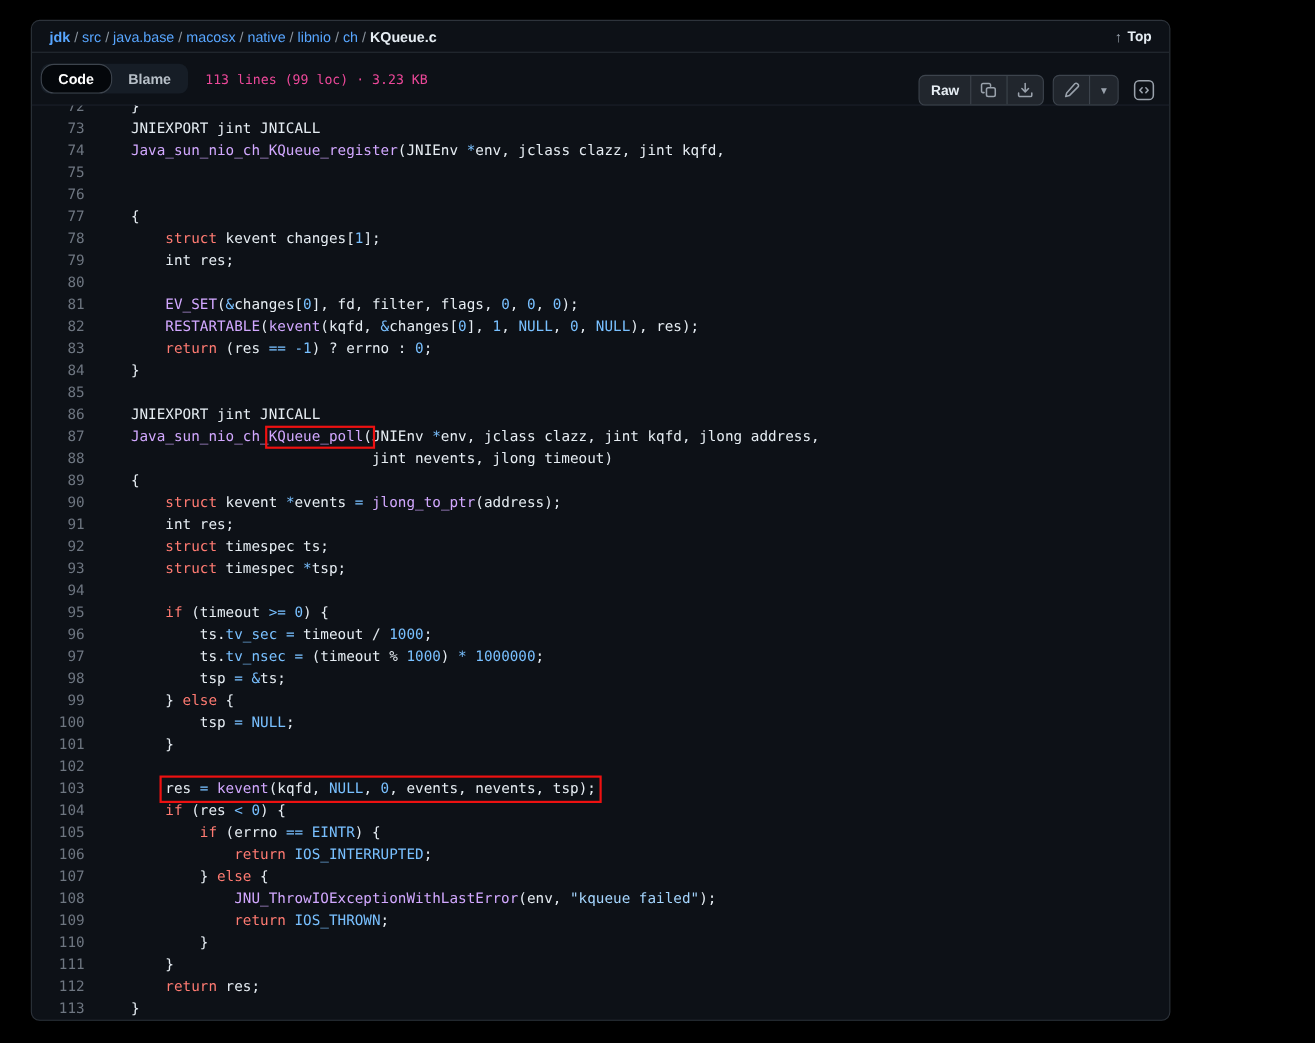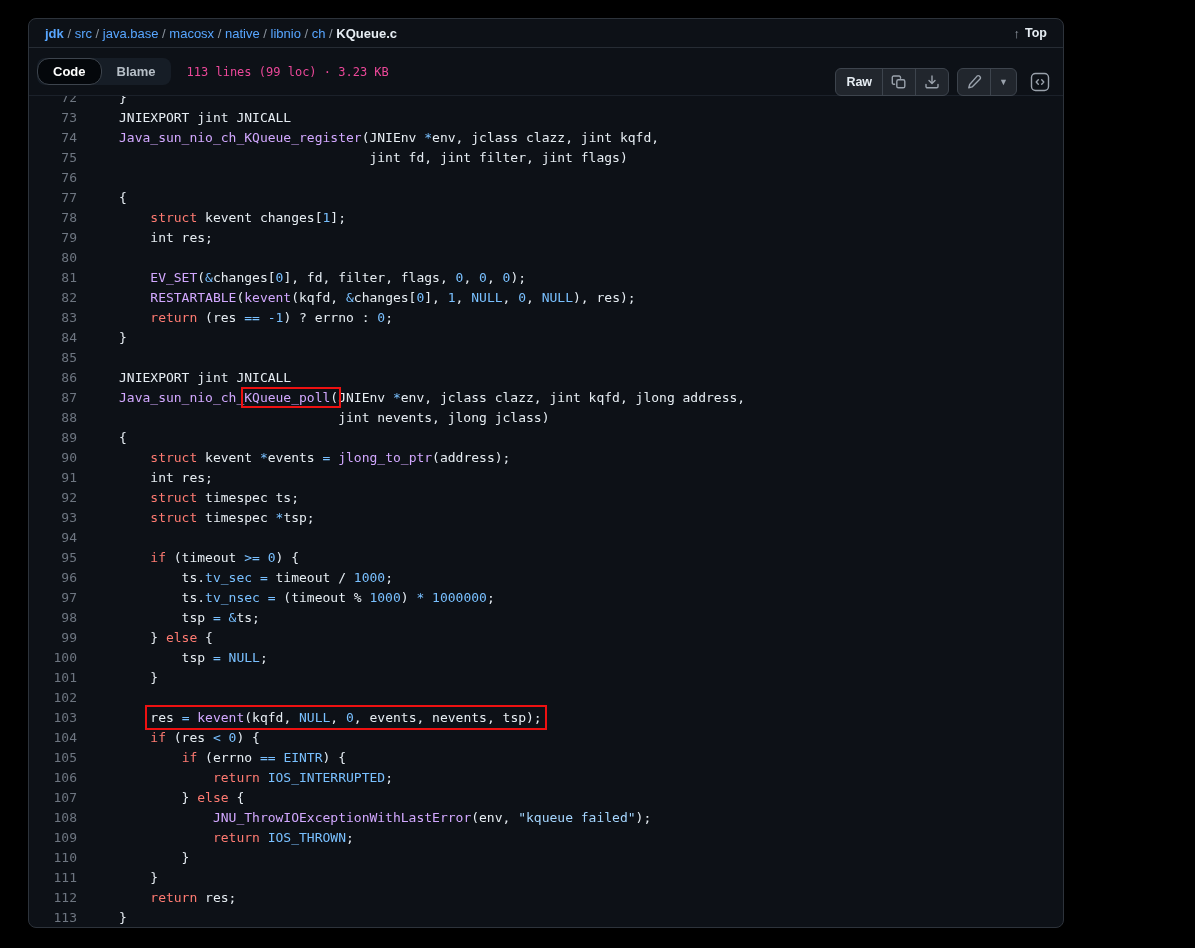--- a/index.html
+++ b/index.html
@@ -110,34 +110,34 @@
           </svg>
         </span>
       </div>
     </div>
   </div>
 
   <div class="code-area">
       <div class="line"><span class="ln">72</span><span class="code"><span class="t-p">}</span></span></div>
       <div class="line"><span class="ln">73</span><span class="code"><span class="t-p">JNIEXPORT jint JNICALL</span></span></div>
       <div class="line"><span class="ln">74</span><span class="code"><span class="t-f">Java_sun_nio_ch_KQueue_register</span><span class="t-p">(JNIEnv </span><span class="t-n">*</span><span class="t-p">env, jclass clazz, jint kqfd,</span></span></div>
-      <div class="line"><span class="ln">75</span><span class="code"><span class="t-p">                                jint fd, jint filter, jint flags)</span></span></div>
+      <div class="line"><span class="ln">75</span></div>
       <div class="line"><span class="ln">76</span><span class="code"></span></div>
       <div class="line"><span class="ln">77</span><span class="code"><span class="t-p">{</span></span></div>
       <div class="line"><span class="ln">78</span><span class="code"><span class="t-p">    </span><span class="t-k">struct</span><span class="t-p"> kevent changes[</span><span class="t-n">1</span><span class="t-p">];</span></span></div>
       <div class="line"><span class="ln">79</span><span class="code"><span class="t-p">    int res;</span></span></div>
       <div class="line"><span class="ln">80</span><span class="code"></span></div>
       <div class="line"><span class="ln">81</span><span class="code"><span class="t-p">    </span><span class="t-f">EV_SET</span><span class="t-p">(</span><span class="t-n">&amp;</span><span class="t-p">changes[</span><span class="t-n">0</span><span class="t-p">], fd, filter, flags, </span><span class="t-n">0</span><span class="t-p">, </span><span class="t-n">0</span><span class="t-p">, </span><span class="t-n">0</span><span class="t-p">);</span></span></div>
       <div class="line"><span class="ln">82</span><span class="code"><span class="t-p">    </span><span class="t-f">RESTARTABLE</span><span class="t-p">(</span><span class="t-f">kevent</span><span class="t-p">(kqfd, </span><span class="t-n">&amp;</span><span class="t-p">changes[</span><span class="t-n">0</span><span class="t-p">], </span><span class="t-n">1</span><span class="t-p">, </span><span class="t-n">NULL</span><span class="t-p">, </span><span class="t-n">0</span><span class="t-p">, </span><span class="t-n">NULL</span><span class="t-p">), res);</span></span></div>
       <div class="line"><span class="ln">83</span><span class="code"><span class="t-p">    </span><span class="t-k">return</span><span class="t-p"> (res </span><span class="t-n">==</span><span class="t-p"> </span><span class="t-n">-1</span><span class="t-p">) ? errno : </span><span class="t-n">0</span><span class="t-p">;</span></span></div>
       <div class="line"><span class="ln">84</span><span class="code"><span class="t-p">}</span></span></div>
       <div class="line"><span class="ln">85</span><span class="code"></span></div>
       <div class="line"><span class="ln">86</span><span class="code"><span class="t-p">JNIEXPORT jint JNICALL</span></span></div>
       <div class="line"><span class="ln">87</span><span class="code"><span class="t-f">Java_sun_nio_ch_</span><span class="annot" style="outline-offset: 1px;"><span class="t-f">KQueue_poll</span><span class="t-p">(</span></span><span class="t-p">JNIEnv </span><span class="t-n">*</span><span class="t-p">env, jclass clazz, jint kqfd, jlong address,</span></span></div>
-      <div class="line"><span class="ln">88</span><span class="code"><span class="t-p">                            jint nevents, jlong jclass)</span></span></div>
+      <div class="line"><span class="ln">88</span><span class="code"><span class="t-p">                            jint nevents, jlong timeout)</span></span></div>
       <div class="line"><span class="ln">89</span><span class="code"><span class="t-p">{</span></span></div>
       <div class="line"><span class="ln">90</span><span class="code"><span class="t-p">    </span><span class="t-k">struct</span><span class="t-p"> kevent </span><span class="t-n">*</span><span class="t-p">events </span><span class="t-n">=</span><span class="t-p"> </span><span class="t-f">jlong_to_ptr</span><span class="t-p">(address);</span></span></div>
       <div class="line"><span class="ln">91</span><span class="code"><span class="t-p">    int res;</span></span></div>
       <div class="line"><span class="ln">92</span><span class="code"><span class="t-p">    </span><span class="t-k">struct</span><span class="t-p"> timespec ts;</span></span></div>
       <div class="line"><span class="ln">93</span><span class="code"><span class="t-p">    </span><span class="t-k">struct</span><span class="t-p"> timespec </span><span class="t-n">*</span><span class="t-p">tsp;</span></span></div>
       <div class="line"><span class="ln">94</span><span class="code"></span></div>
       <div class="line"><span class="ln">95</span><span class="code"><span class="t-p">    </span><span class="t-k">if</span><span class="t-p"> (timeout </span><span class="t-n">&gt;=</span><span class="t-p"> </span><span class="t-n">0</span><span class="t-p">) {</span></span></div>
       <div class="line"><span class="ln">96</span><span class="code"><span class="t-p">        ts.</span><span class="t-n">tv_sec</span><span class="t-p"> </span><span class="t-n">=</span><span class="t-p"> timeout / </span><span class="t-n">1000</span><span class="t-p">;</span></span></div>
       <div class="line"><span class="ln">97</span><span class="code"><span class="t-p">        ts.</span><span class="t-n">tv_nsec</span><span class="t-p"> </span><span class="t-n">=</span><span class="t-p"> (timeout % </span><span class="t-n">1000</span><span class="t-p">) </span><span class="t-n">*</span><span class="t-p"> </span><span class="t-n">1000000</span><span class="t-p">;</span></span></div>
       <div class="line"><span class="ln">98</span><span class="code"><span class="t-p">        tsp </span><span class="t-n">=</span><span class="t-p"> </span><span class="t-n">&amp;</span><span class="t-p">ts;</span></span></div>

